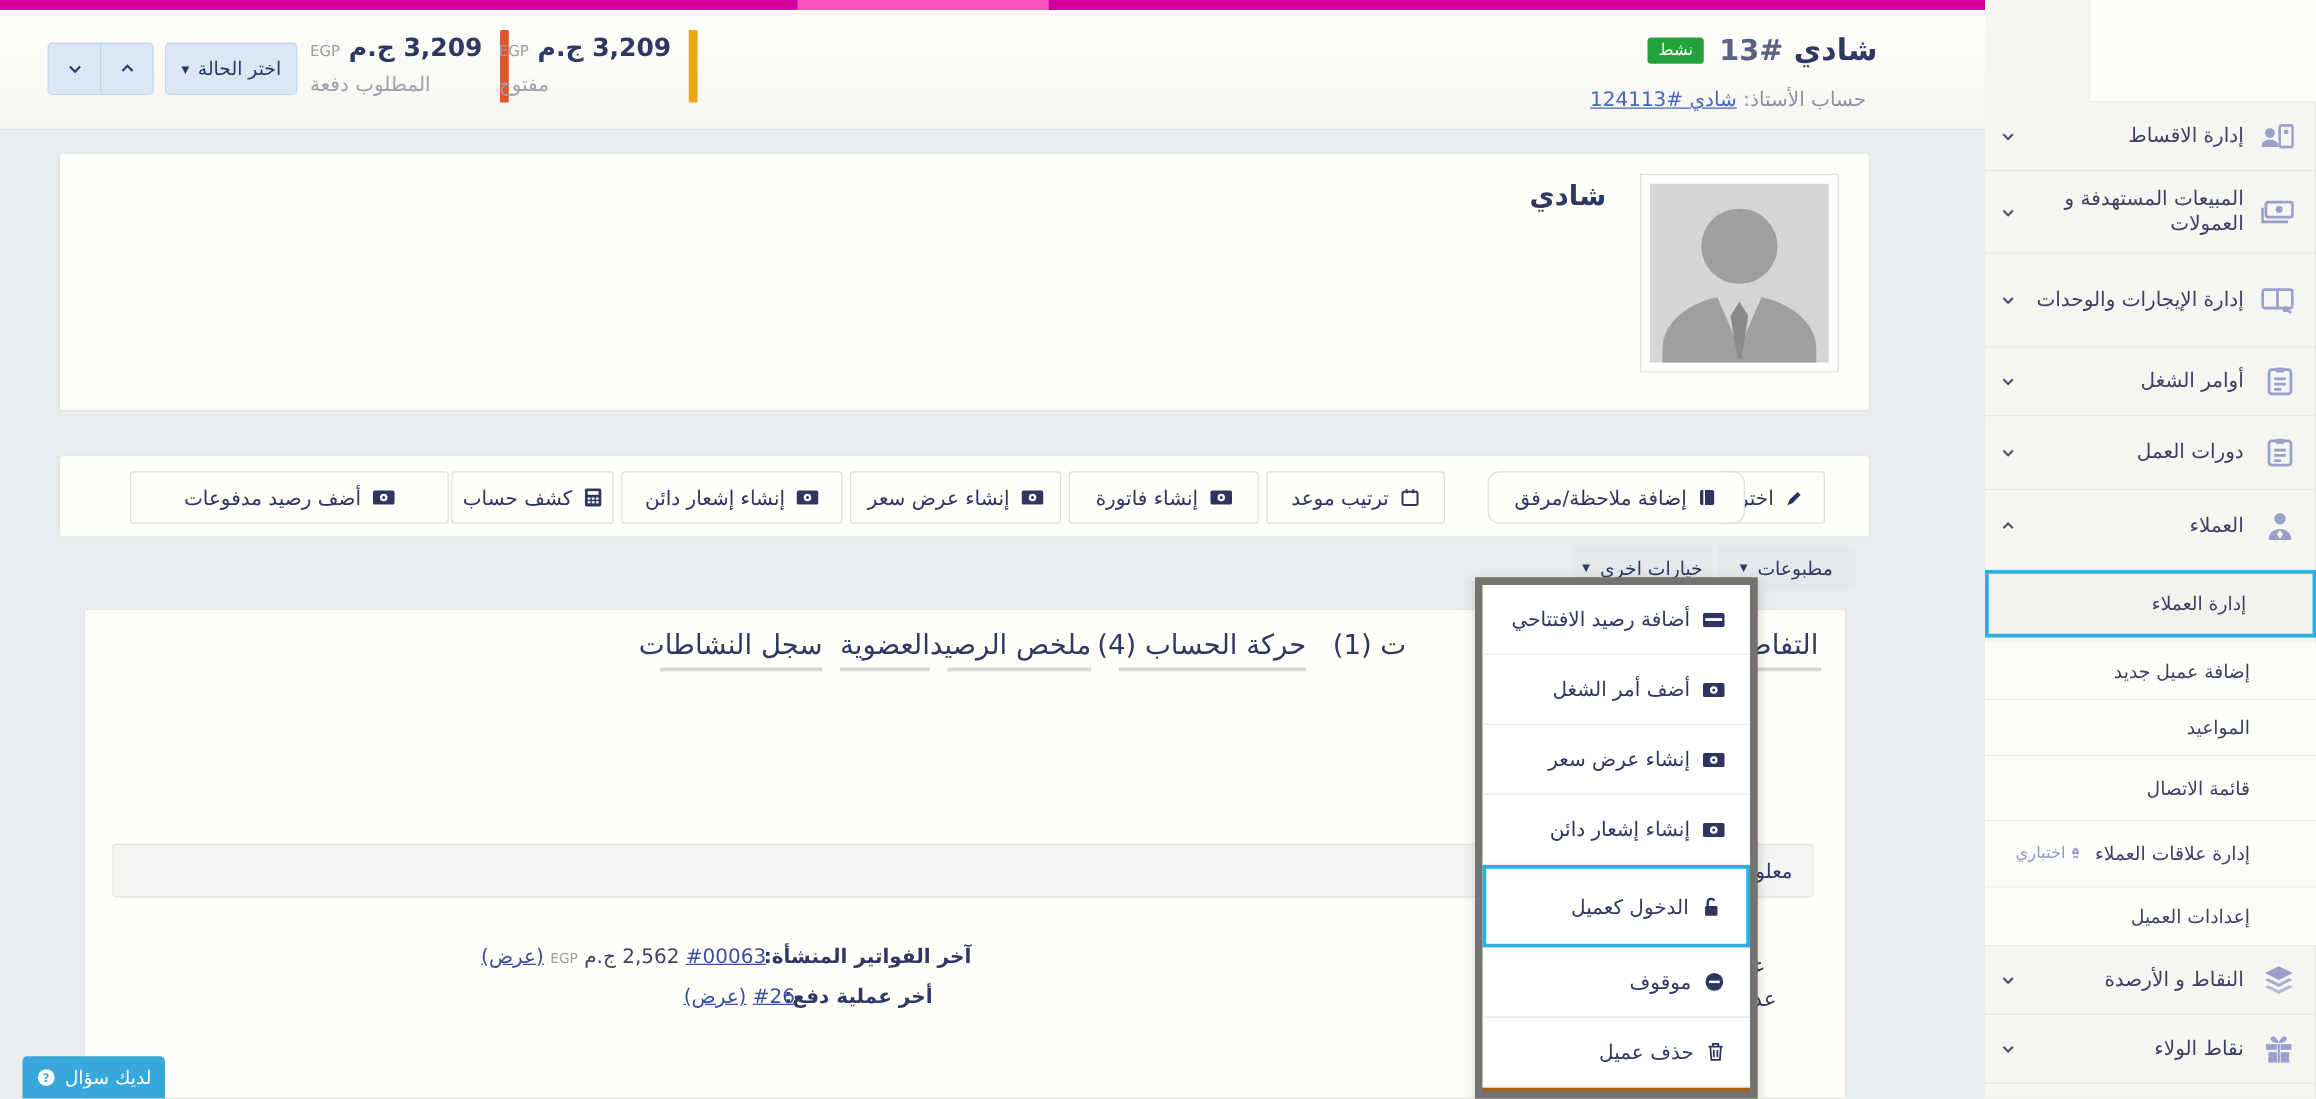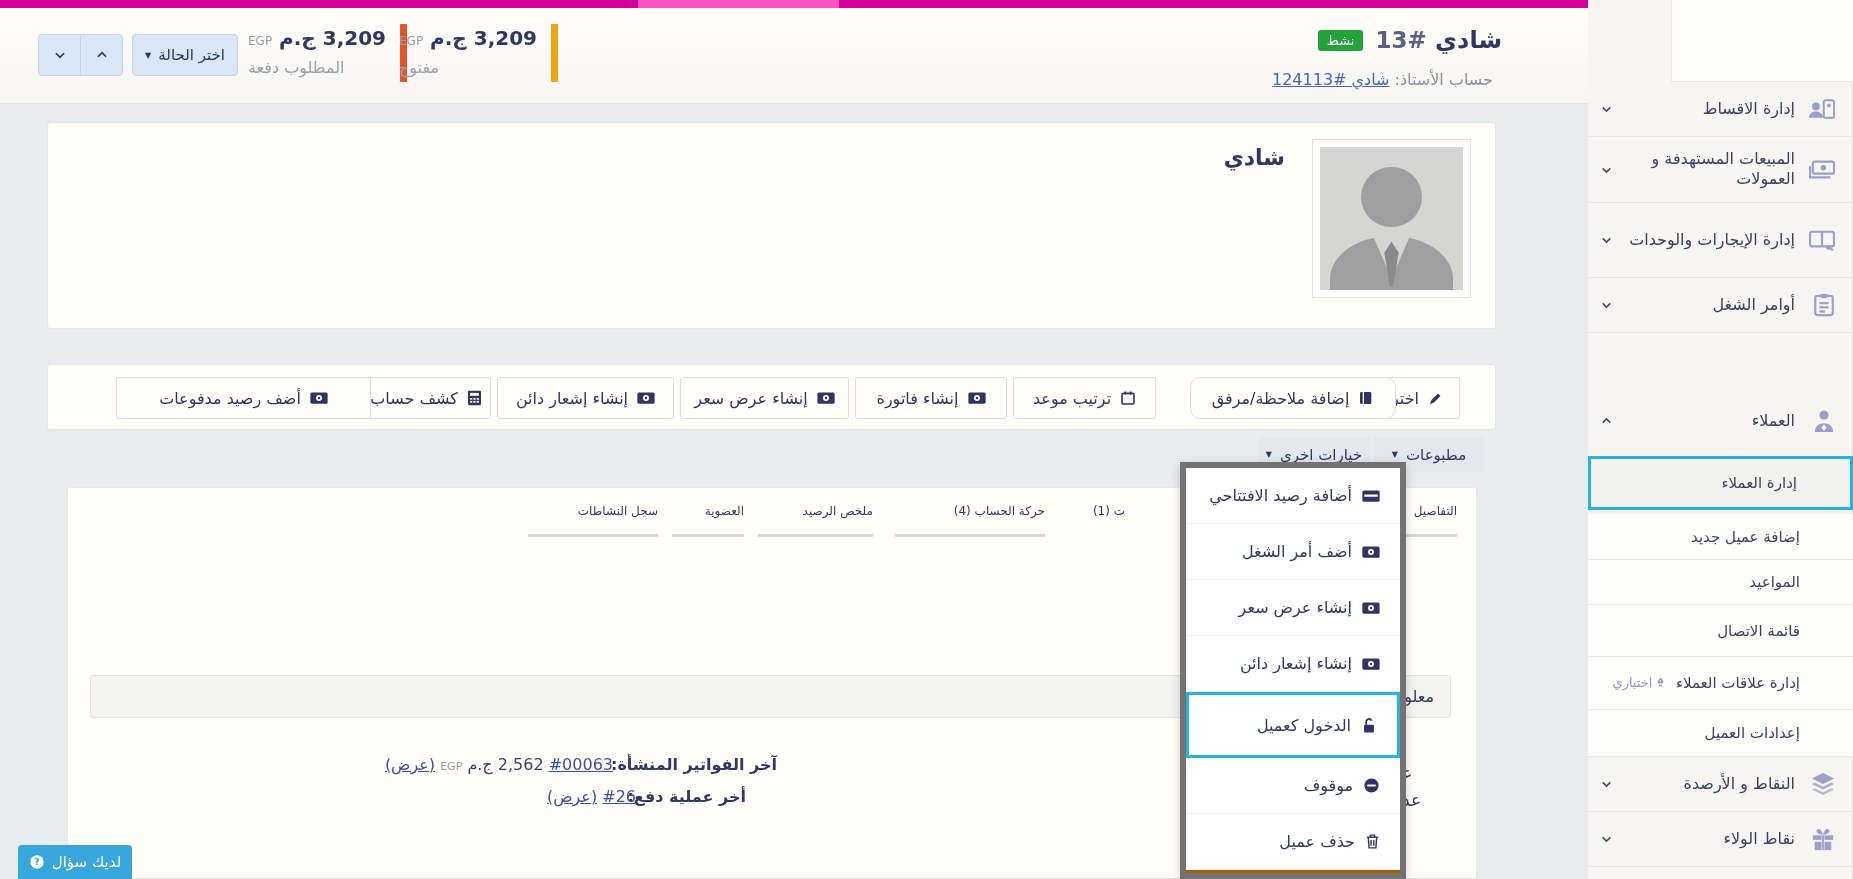--- a/index.html
+++ b/index.html
@@ -22,21 +22,21 @@
   .ledger { position:absolute; left:1272px; top:62px; width:230px; text-align:left; direction:rtl; font-size:16px; color:#8d93a0; white-space:nowrap; }
   .ledger a { color:#4567b6; text-decoration:underline; }
   .avatar-box { position:absolute; left:1318px; top:139px; width:159px; height:159px; background:#fff; border:1px solid #e0dfd9; padding:7px; }
   .avatar-inner { position:relative; width:100%; height:100%; background:#d5d5d3; overflow:hidden; }
   .av-head { position:absolute; left:50%; top:14%; width:42%; height:42%; margin-left:-21%; background:#9f9f9f; border-radius:50%; }
   .av-body { position:absolute; left:50%; top:62%; width:86%; height:60%; margin-left:-43%; background:#9f9f9f; border-radius:50% 50% 0 0; }
   .av-collar { position:absolute; left:50%; top:62%; width:26%; height:30%; margin-left:-13%; background:#d5d5d3; clip-path:polygon(0 0,100% 0,50% 100%); }
   .av-tie { position:absolute; left:50%; top:66%; width:10%; height:32%; margin-left:-5%; background:#8a8a8a; clip-path:polygon(50% 0,100% 25%,60% 100%,40% 100%,0 25%); }
   .tool-btn { position:absolute; top:377px; height:42px; background:#fffef9; border:1px solid #dadde1; border-radius:3px; display:flex; align-items:center; justify-content:center; gap:9px; font-size:16px; color:#2e3560; cursor:pointer; white-space:nowrap; }
   .tool-btn2 { position:absolute; top:437px; height:35px; background:#e2e8ec; border-radius:3px; display:flex; align-items:center; justify-content:center; gap:8px; font-size:15px; color:#2f3763; cursor:pointer; }
-  .tab { position:absolute; top:498px; height:39px; font-size:12px; color:#2f3763; text-align:right; border-bottom:3px solid #d8d8d2; padding-top:6px; cursor:pointer; white-space:nowrap; }
+  .tab { position:absolute; top:498px; height:39px; font-size:22px; color:#2f3763; text-align:center; border-bottom:3px solid #d8d8d2; padding-top:6px; cursor:pointer; white-space:nowrap; }
   .dropdown { left:1180px; top:462px; width:226px; height:417px; background:#a16207; border:6px solid #737373; box-shadow:0 3px 10px rgba(0,0,0,.18); z-index:50; }
   .dd-item { position:relative; height:56px; display:flex; align-items:center; justify-content:flex-start; gap:10px; padding-right:20px; font-size:16px; color:#2f3763; border-bottom:1px solid #ececea; cursor:pointer; background:#fff; }
   .dd-item.hl { height:66px; border:3px solid #29b2e0; }
   .sidebar { left:1588px; top:0; width:265px; height:879px; background:#f6f5f1; border-right:1px solid #e6e5df; }
   .sb-topbox { position:absolute; left:83px; top:0; width:182px; height:82px; background:#fdfdfa; border-bottom:1px solid #e9e8e2; border-left:1px solid #e9e8e2; }
   .sb-item { position:absolute; left:0; width:265px; border-bottom:1px solid #e6e5df; cursor:pointer; }
   .sb-label { position:absolute; right:58px; top:50%; transform:translateY(-50%); width:178px; text-align:right; font-size:16px; color:#3d4161; line-height:1.3; }
   .sb-icon { position:absolute; right:18px; top:50%; transform:translateY(-50%); }
   .sb-chev { position:absolute; left:12px; top:50%; transform:translateY(-50%); }
   .sb-sub { position:absolute; left:0; width:265px; background:#fcfcf9; border-bottom:1px solid #eceae4; cursor:pointer; }
@@ -183,21 +183,21 @@
             <rect x="8.5" y="11" width="3" height="2.4"></rect>
             <rect x="13" y="11" width="3" height="2.4"></rect>
             <rect x="4" y="15" width="3" height="2.4"></rect>
             <rect x="8.5" y="15" width="3" height="2.4"></rect>
             <rect x="13" y="15" width="3" height="2.4"></rect>
           </g>
         </svg>
       </span>
     <span>كشف حساب</span>
   </div>
-  <div class="tool-btn" style="left:116px; width:255px;">
+  <div class="tool-btn" style="left:104px; width:255px;">
     <span>
         <svg width="18" height="14" viewBox="0 0 24 16">
           <rect x="0.5" y="0.5" width="23" height="15" rx="2" fill="#2e3560"></rect>
           <circle cx="12" cy="8" r="4" fill="#fffef9"></circle>
           <circle cx="12" cy="8" r="1.6" fill="#2e3560"></circle>
         </svg>
       </span>
     <span>أضف رصيد مدفوعات</span>
   </div>
 
@@ -367,20 +367,37 @@
       <span class="sb-icon">
           <svg width="22" height="24" viewBox="0 0 22 26" fill="none" stroke="#9aa0cb" stroke-width="2.4">
             <rect x="1.5" y="3" width="19" height="21" rx="2.5"></rect>
             <rect x="7" y="1" width="8" height="4.5" rx="1.5" fill="#9aa0cb" stroke="none"></rect>
             <line x1="6" y1="11" x2="16" y2="11"></line>
             <line x1="6" y1="15.5" x2="16" y2="15.5"></line>
             <line x1="6" y1="20" x2="12" y2="20"></line>
           </svg>
         </span>
       <span class="sb-label">أوامر الشغل</span>
+      <span class="sb-chev">
+          <svg width="13" height="13" viewBox="0 0 24 24" fill="none" stroke="#4a4e66" stroke-width="3">
+            <polyline points="5,9 12,16 19,9"></polyline>
+          </svg>
+        </span>
+    </div>
+    <div class="sb-item" style="top:333px; height:59px;">
+      <span class="sb-icon">
+          <svg width="22" height="24" viewBox="0 0 22 26" fill="none" stroke="#9aa0cb" stroke-width="2.4">
+            <rect x="1.5" y="3" width="19" height="21" rx="2.5"></rect>
+            <rect x="7" y="1" width="8" height="4.5" rx="1.5" fill="#9aa0cb" stroke="none"></rect>
+            <line x1="6" y1="11" x2="16" y2="11"></line>
+            <line x1="6" y1="15.5" x2="16" y2="15.5"></line>
+            <line x1="6" y1="20" x2="12" y2="20"></line>
+          </svg>
+        </span>
+      <span class="sb-label">دورات العمل</span>
       <span class="sb-chev">
           <svg width="13" height="13" viewBox="0 0 24 24" fill="none" stroke="#4a4e66" stroke-width="3">
             <polyline points="5,9 12,16 19,9"></polyline>
           </svg>
         </span>
     </div>
     <div class="sb-item" style="top:392px; height:58px; border-bottom:none;">
       <span class="sb-icon">
           <svg width="22" height="24" viewBox="0 0 24 26" fill="#9aa0cb">
             <circle cx="12" cy="6.5" r="5"></circle>

